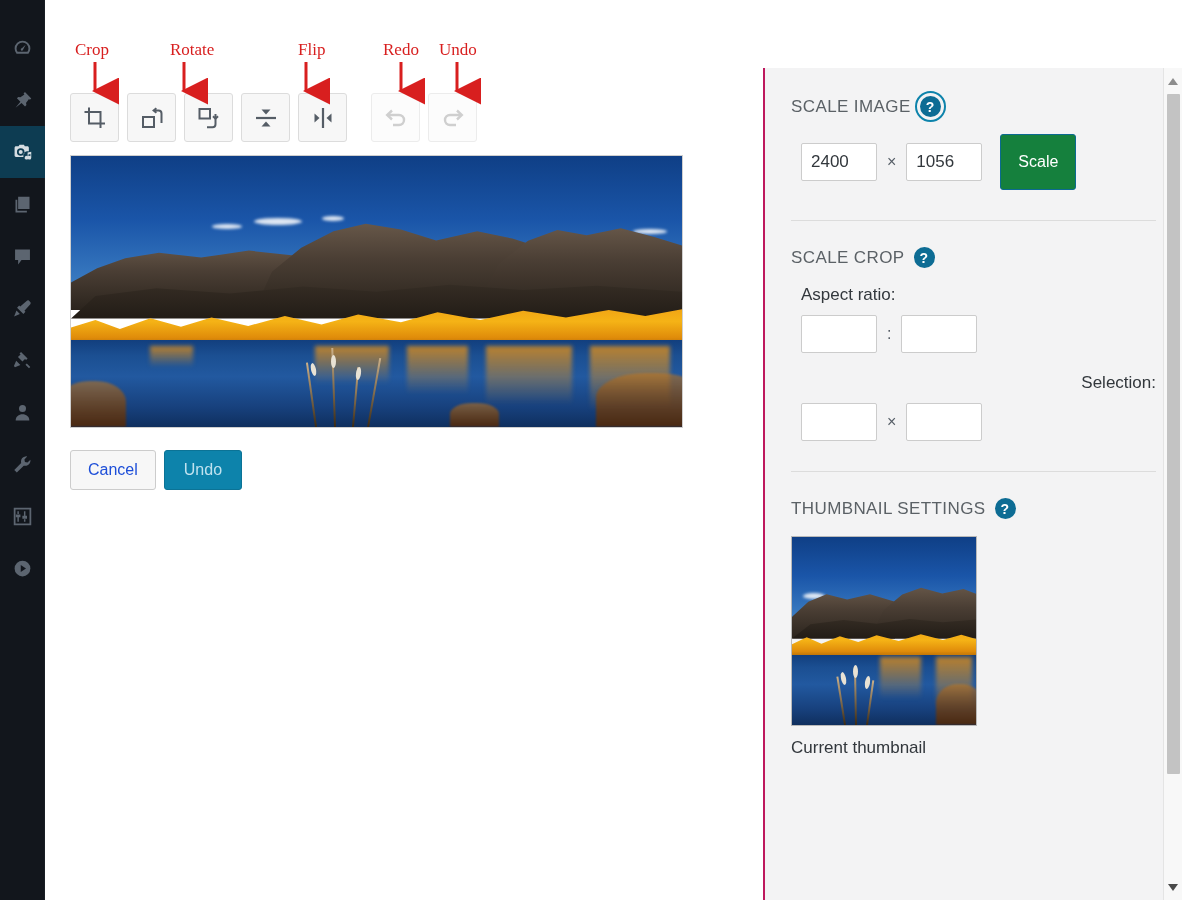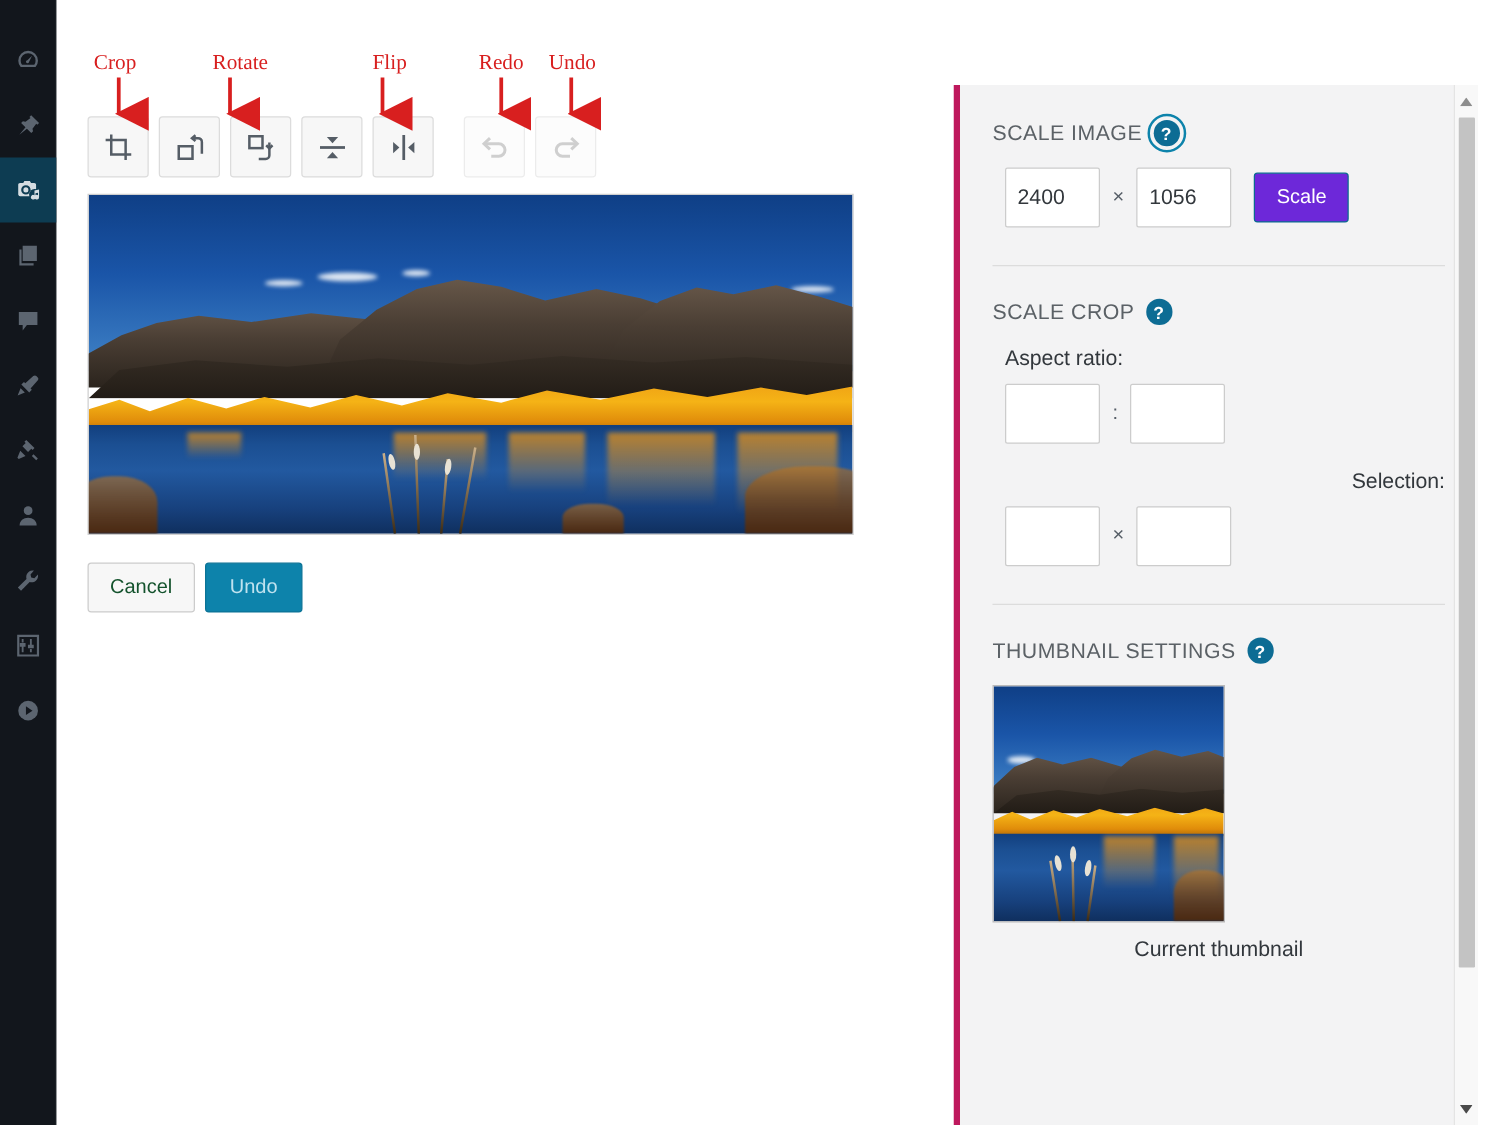--- a/index.html
+++ b/index.html
@@ -112,41 +112,41 @@
   #action-row {
     position: absolute;
     left: 24px; top: 382px;
     display: flex; gap: 8px;
   }
   #btn-cancel {
     height: 40px; padding: 0 17px;
     background: #f7f7f7;
     border: 1px solid #cccccc;
     border-radius: 3px;
-    font-size: 16px; color: #14532d;
+    font-size: 16px; color: #1d4ed8;
     font-family: "Liberation Sans", sans-serif;
     cursor: pointer;
   }
   #btn-save {
     height: 40px; padding: 0 19px;
     background: #0d83ab;
     border: 1px solid #0b7396;
     border-radius: 3px;
     font-size: 16px; color: #bfe2ef;
     font-family: "Liberation Sans", sans-serif;
     cursor: pointer;
   }
 
   
   #settings-pane {
     position: absolute;
     left: 717px; top: 68px;
     width: 419px; height: 832px;
     background: #f3f3f4;
-    border-left: 5px solid #be185d;
+    border-left: 2px solid #be185d;
     overflow: hidden;
   }
   #settings-inner { padding: 28px 26px 0 26px; position: relative; }
 
   .sec-head {
     font-size: 17px;
     color: #5b6166;
     letter-spacing: 0.4px;
     display: flex; align-items: center; gap: 9px;
     margin-bottom: 17px;
@@ -159,48 +159,48 @@
     display: flex; align-items: center; justify-content: center;
     cursor: pointer; flex: none;
   }
   .help-focus { outline: 2px solid #0d83ab; outline-offset: 3px; }
 
   .orig-dim { font-size: 17px; color: #32373c; margin-bottom: 18px; }
   .field-label { font-size: 17px; color: #32373c; margin: 0 0 10px 10px; }
 
   .field-row { display: flex; align-items: center; gap: 10px; margin-left: 10px; }
   .dim-input {
-    width: 76px; height: 48px;
+    width: 76px; height: 38px;
     border: 1px solid #cccccc;
     background: #ffffff;
     border-radius: 2px;
     font-size: 17px; color: #32373c;
     padding: 0 9px;
     font-family: "Liberation Sans", sans-serif;
   }
   .sep-x { font-size: 16px; color: #555d66; }
   #btn-scale {
-    height: 40px; padding: 0 17px;
-    background: #6d28d9;
+    height: 56px; padding: 0 17px;
+    background: #15803d;
     border: 1px solid #0b6a90;
     border-radius: 3px;
     color: #ffffff; font-size: 16px;
     font-family: "Liberation Sans", sans-serif;
     cursor: pointer;
     margin-left: 8px;
   }
   .divider { height: 1px; background: #dcdcdc; margin: 30px 0 26px 0; }
 
   #thumb-img {
     width: 186px; height: 190px;
     border: 1px solid #b9b9b9;
     overflow: hidden;
     margin: 0 0 12px 0;
   }
-  .thumb-cap { font-size: 17px; color: #32373c; margin-bottom: 22px; text-align: center; }
+  .thumb-cap { font-size: 17px; color: #32373c; margin-bottom: 22px; }
   .apply-lbl { font-size: 17px; color: #32373c; }
 
   
   #scrollbar {
     position: absolute;
     right: 0; top: 0;
     width: 19px; height: 832px;
     background: #f8f8f8;
     border-left: 1px solid #e4e4e4;
   }

